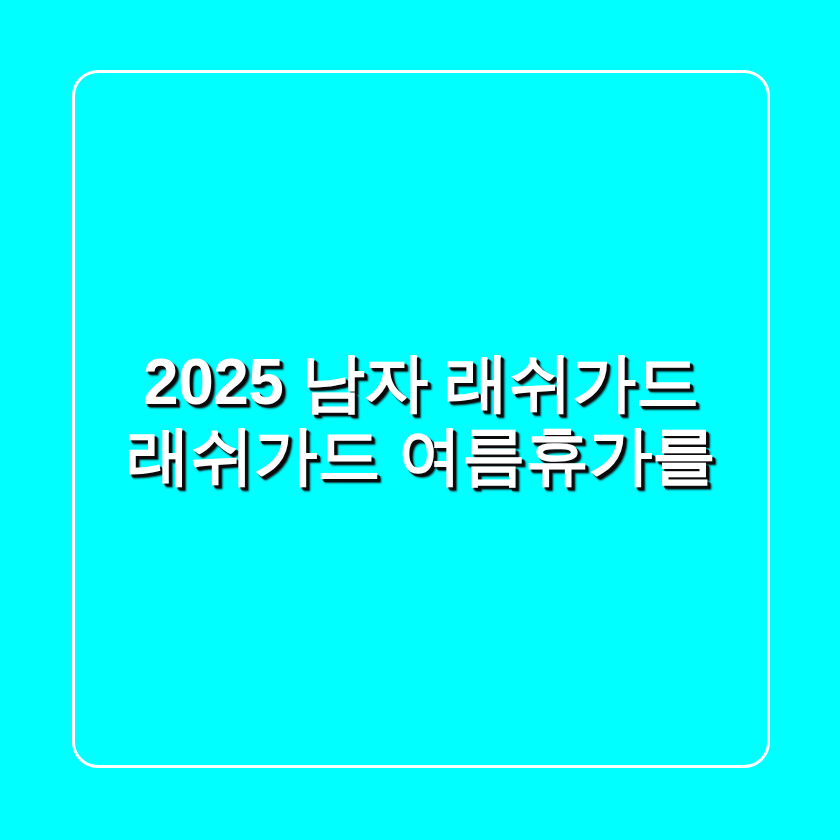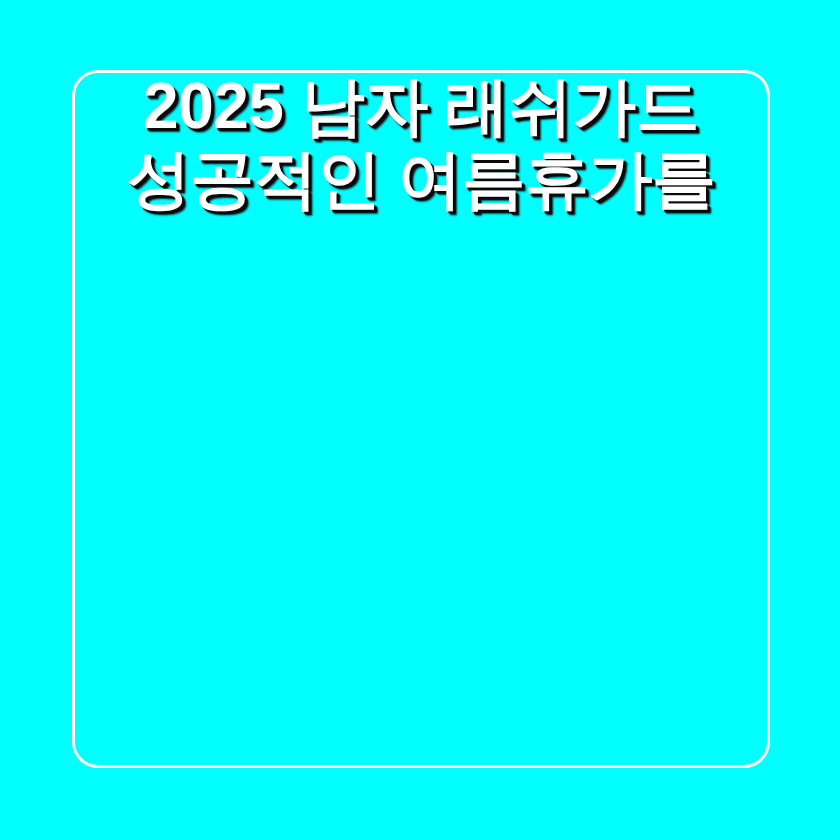--- a/index.html
+++ b/index.html
@@ -41,21 +41,21 @@
   
   .headline {
     position: absolute;
     left: 72px;
     top: 70px;
     width: 698px;
     height: 698px;
     display: flex;
     flex-direction: column;
     align-items: center;
-    justify-content: flex-start;
+    justify-content: center;
     box-sizing: border-box;
     padding: 0 24px;
   }
 
   .headline-line {
     display: block;
     width: 100%;
     text-align: center;
     color: #ffffff;
     font-weight: 700;
@@ -71,16 +71,16 @@
 </style>
 </head>
 <body>
 
 <div class="poster">
 
   <div class="frame"></div>
 
   <div class="headline">
     <span class="headline-line">2025 남자 래쉬가드</span>
-    <span class="headline-line">성공적인 여름휴가를</span>
+    <span class="headline-line">래쉬가드 여름휴가를</span>
   </div>
 
 </div>
 
 </body></html>

